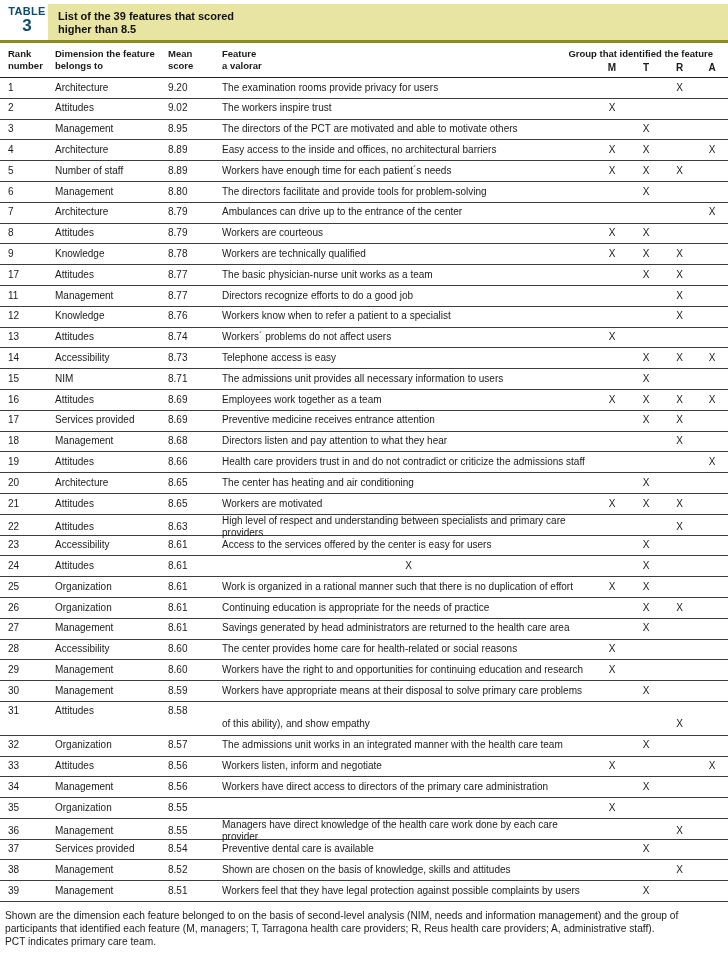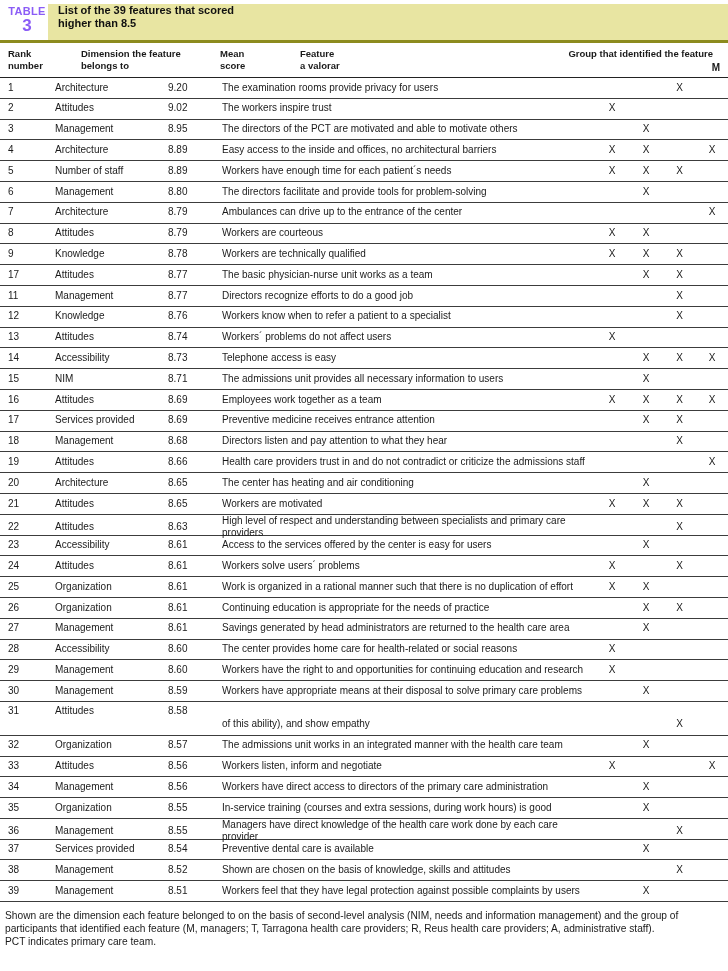--- a/index.html
+++ b/index.html
@@ -5,39 +5,39 @@
   html,body{margin:0;padding:0;}
   body{
     width:728px;height:971px;background:#ffffff;
     font-family:"Liberation Sans","DejaVu Sans",sans-serif;
     color:#1a1a1a;-webkit-font-smoothing:antialiased;
   }
   .page{position:relative;width:728px;height:971px;overflow:hidden;}
 
   
   .masthead{position:relative;height:42px;}
-  .table-tag{position:absolute;left:8px;top:5px;width:38px;text-align:center;color:#8b5cf6;}
+  .table-tag{position:absolute;left:8px;top:5px;width:38px;text-align:center;color:#0c4a6e;}
   .tag-word{font-size:11px;font-weight:bold;letter-spacing:.3px;line-height:12px;}
   .tag-num{font-size:17px;font-weight:bold;line-height:17px;}
   .title-strip{
     position:absolute;left:48px;right:0;top:4px;height:37px;background:#e8e5a2;
-    display:flex;flex-direction:column;padding-left:10px;box-sizing:border-box;
+    display:flex;flex-direction:column;justify-content:center;padding-left:10px;box-sizing:border-box;
   }
   .title-line{font-size:11px;font-weight:bold;line-height:13px;color:#111;}
   .olive-rule{position:absolute;left:0;right:0;top:40px;height:2.5px;background:#8c8b1e;}
 
   
   .grid-cols{
     display:grid;
     grid-template-columns:47px 113px 54px 373px 34px 34px 33px 32px;
     padding-left:8px;box-sizing:border-box;
   }
 
   
-  .header{position:relative;height:36px;border-bottom:1.6px solid #222;gap:26px;}
+  .header{position:relative;height:36px;border-bottom:1.6px solid #222;}
   .hcell{font-size:9.5px;font-weight:bold;line-height:11.5px;padding-top:6px;}
   .group-label{
     position:absolute;right:15px;top:6px;font-size:9.5px;font-weight:bold;white-space:nowrap;
   }
   .gcell{
     align-self:end;text-align:center;font-size:10px;font-weight:bold;padding-bottom:4px;
   }
 
   
   .row{
@@ -324,21 +324,20 @@
         <div class="cell c-feat"><span>Access to the services offered by the center is easy for users</span></div>
         <div class="cell c-group"></div>
         <div class="cell c-group">X</div>
         <div class="cell c-group"></div>
         <div class="cell c-group"></div>
       </div>
       <div class="row grid-cols">
         <div class="cell c-rank">24</div>
         <div class="cell c-dim">Attitudes</div>
         <div class="cell c-mean">8.61</div>
-        <div class="cell c-feat"><span>Workers solve users´ problems</span></div>
         <div class="cell c-group">X</div>
         <div class="cell c-group"></div>
         <div class="cell c-group">X</div>
         <div class="cell c-group"></div>
       </div>
       <div class="row grid-cols">
         <div class="cell c-rank">25</div>
         <div class="cell c-dim">Organization</div>
         <div class="cell c-mean">8.61</div>
         <div class="cell c-feat"><span>Work is organized in a rational manner such that there is no duplication of effort</span></div>
@@ -434,21 +433,20 @@
         <div class="cell c-feat"><span>Workers have direct access to directors of the primary care administration</span></div>
         <div class="cell c-group"></div>
         <div class="cell c-group">X</div>
         <div class="cell c-group"></div>
         <div class="cell c-group"></div>
       </div>
       <div class="row grid-cols">
         <div class="cell c-rank">35</div>
         <div class="cell c-dim">Organization</div>
         <div class="cell c-mean">8.55</div>
-        <div class="cell c-feat"><span>In-service training (courses and extra sessions, during work hours) is good</span></div>
         <div class="cell c-group"></div>
         <div class="cell c-group">X</div>
         <div class="cell c-group"></div>
         <div class="cell c-group"></div>
       </div>
       <div class="row grid-cols">
         <div class="cell c-rank">36</div>
         <div class="cell c-dim">Management</div>
         <div class="cell c-mean">8.55</div>
         <div class="cell c-feat"><span>Managers have direct knowledge of the health care work done by each care provider</span></div>

